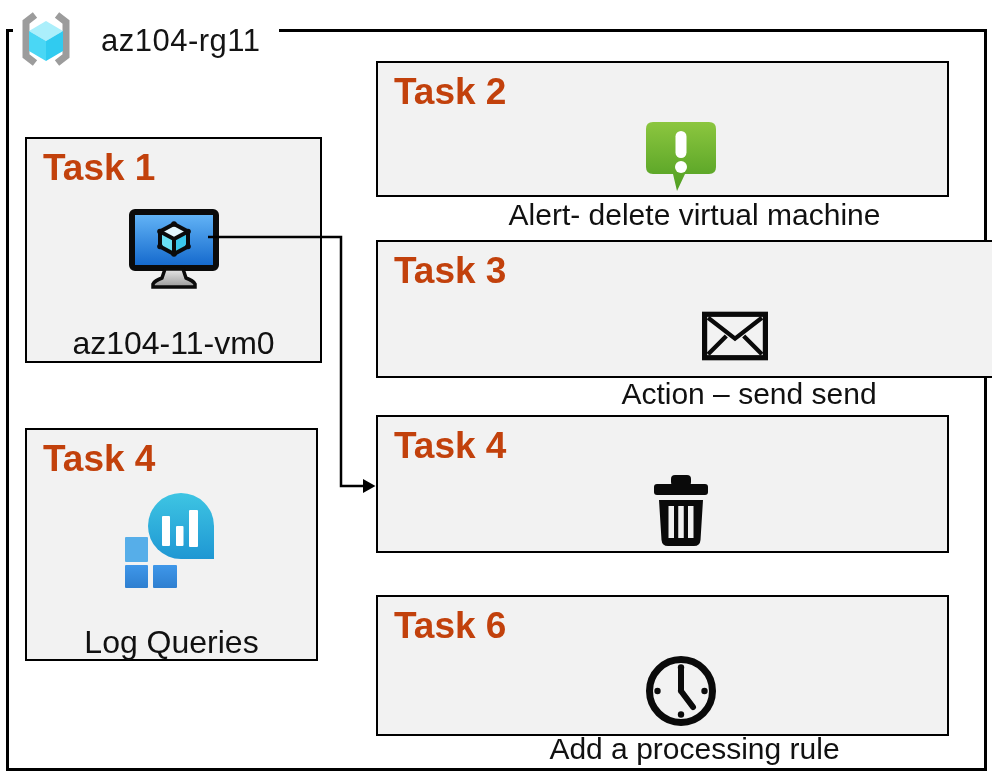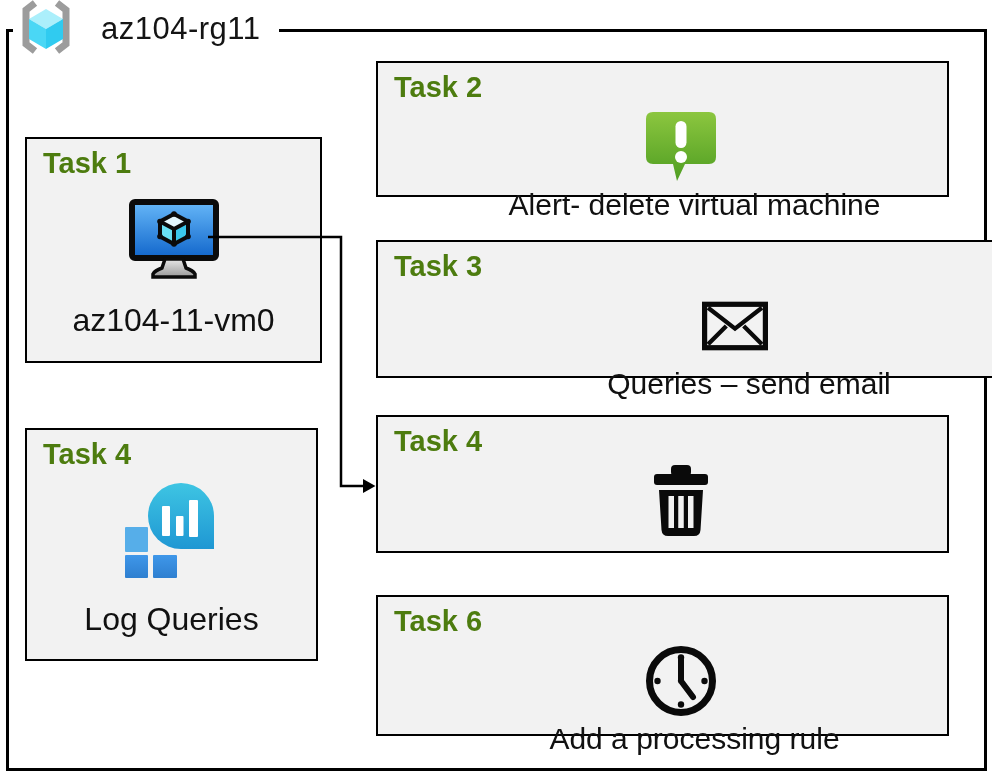--- a/index.html
+++ b/index.html
@@ -11,44 +11,44 @@
     overflow:hidden;
   }
   
   .group-frame{
     position:absolute;left:6px;top:29px;width:981px;height:742px;
     border:3px solid #000;box-sizing:border-box;background:transparent;
   }
   .group-label{
     position:absolute;left:13px;top:0px;height:58px;
     display:flex;align-items:center;gap:26px;
-    background:#ffffff;padding:0 18px 0 4px;z-index:3;
+    background:#ffffff;padding:12px 18px 0 4px;z-index:3;
   }
   .group-label .name{
     font-size:31px;color:#141414;letter-spacing:0.5px;white-space:nowrap;
   }
   
   .box{
     position:absolute;background:#f2f2f2;border:2.5px solid #000;
     box-sizing:border-box;z-index:1;
   }
   .box .title{
-    margin:8px 0 0 16px;font-size:29px;font-weight:bold;color:#4d7c0f;
+    margin:8px 0 0 16px;font-size:37px;font-weight:bold;color:#c2410c;
     line-height:1.15;white-space:nowrap;
   }
   
   .hrow{display:flex;align-items:center;margin:2px 0 0 36px;height:86px;flex-direction:column;}
   .icon-slot{width:82px;display:flex;justify-content:center;align-items:center;flex:0 0 82px;}
   .hlabel{margin-left:28px;font-size:30px;color:#111;white-space:nowrap;}
   
   .vbox{text-align:center;}
   .vbox .title{text-align:left;}
   .vicon{margin-top:18px;display:flex;justify-content:center;}
   .vbox-6 .vicon{margin-top:12px;}
-  .vlabel{margin-top:22px;font-size:32px;color:#111;white-space:nowrap;}
+  .vlabel{margin-top:35px;font-size:32px;color:#111;white-space:nowrap;}
   
   .overlay{position:absolute;left:0;top:0;z-index:5;pointer-events:none;}
 </style>
 </head>
 <body>
 
 <div class="canvas">
 
   <div class="group-frame"></div>
 
@@ -150,21 +150,21 @@
   <div class="box" style="left:376px;top:240px;width:682px;height:138px;">
     <div class="title">Task 3</div>
     <div class="hrow">
       <div class="icon-slot">
         <svg width="66" height="50" viewBox="0 0 76 56">
           <rect x="3" y="3" width="70" height="50" fill="none" stroke="#0a0a0a" stroke-width="6"></rect>
           <path d="M7 7 L38 31 L69 7" fill="none" stroke="#0a0a0a" stroke-width="5"></path>
           <path d="M7 49 L28 28 M69 49 L48 28" fill="none" stroke="#0a0a0a" stroke-width="5"></path>
         </svg>
       </div>
-      <div class="hlabel">Queries – send email</div>
+      <div class="hlabel">Action – send send</div>
     </div>
   </div>
 
   <div class="box" style="left:376px;top:415px;width:573px;height:138px;">
     <div class="title">Task 4</div>
     <div class="hrow">
       <div class="icon-slot">
         <svg width="64" height="80" viewBox="0 0 64 80">
           <g fill="#0a0a0a">
             <rect x="22" y="4" width="20" height="11" rx="4"></rect>

